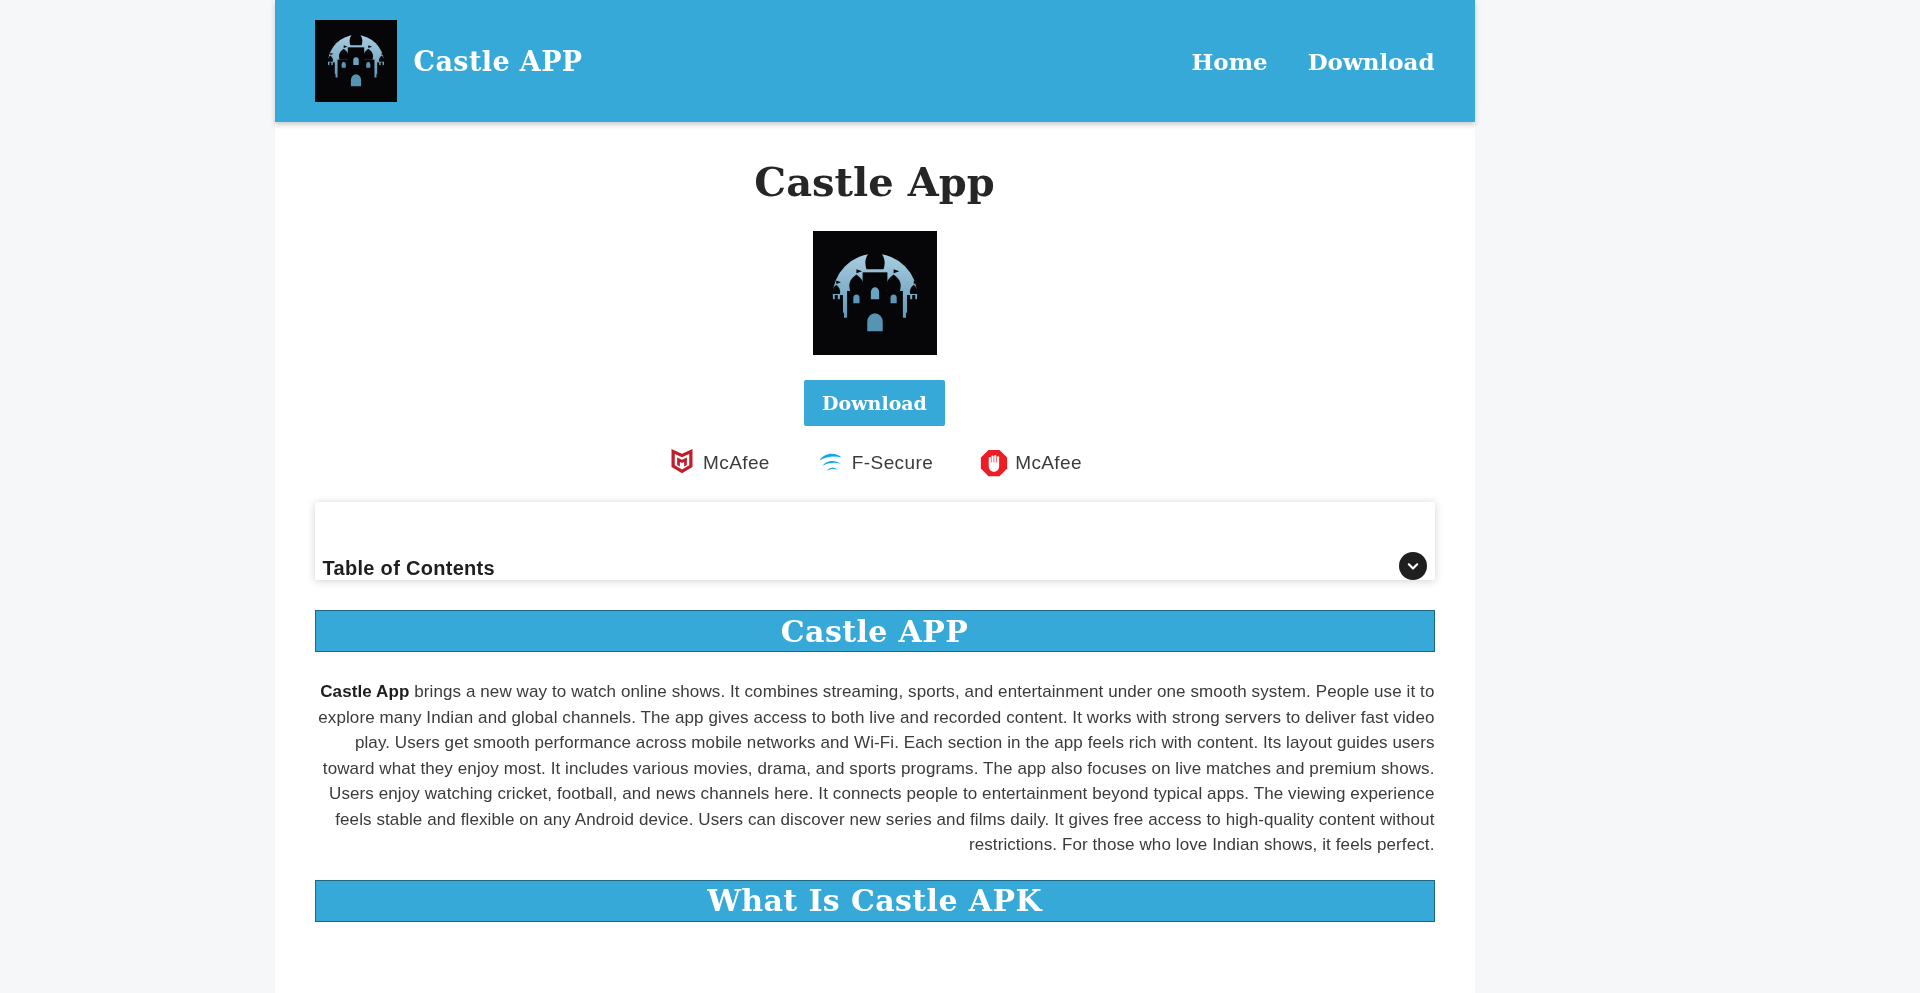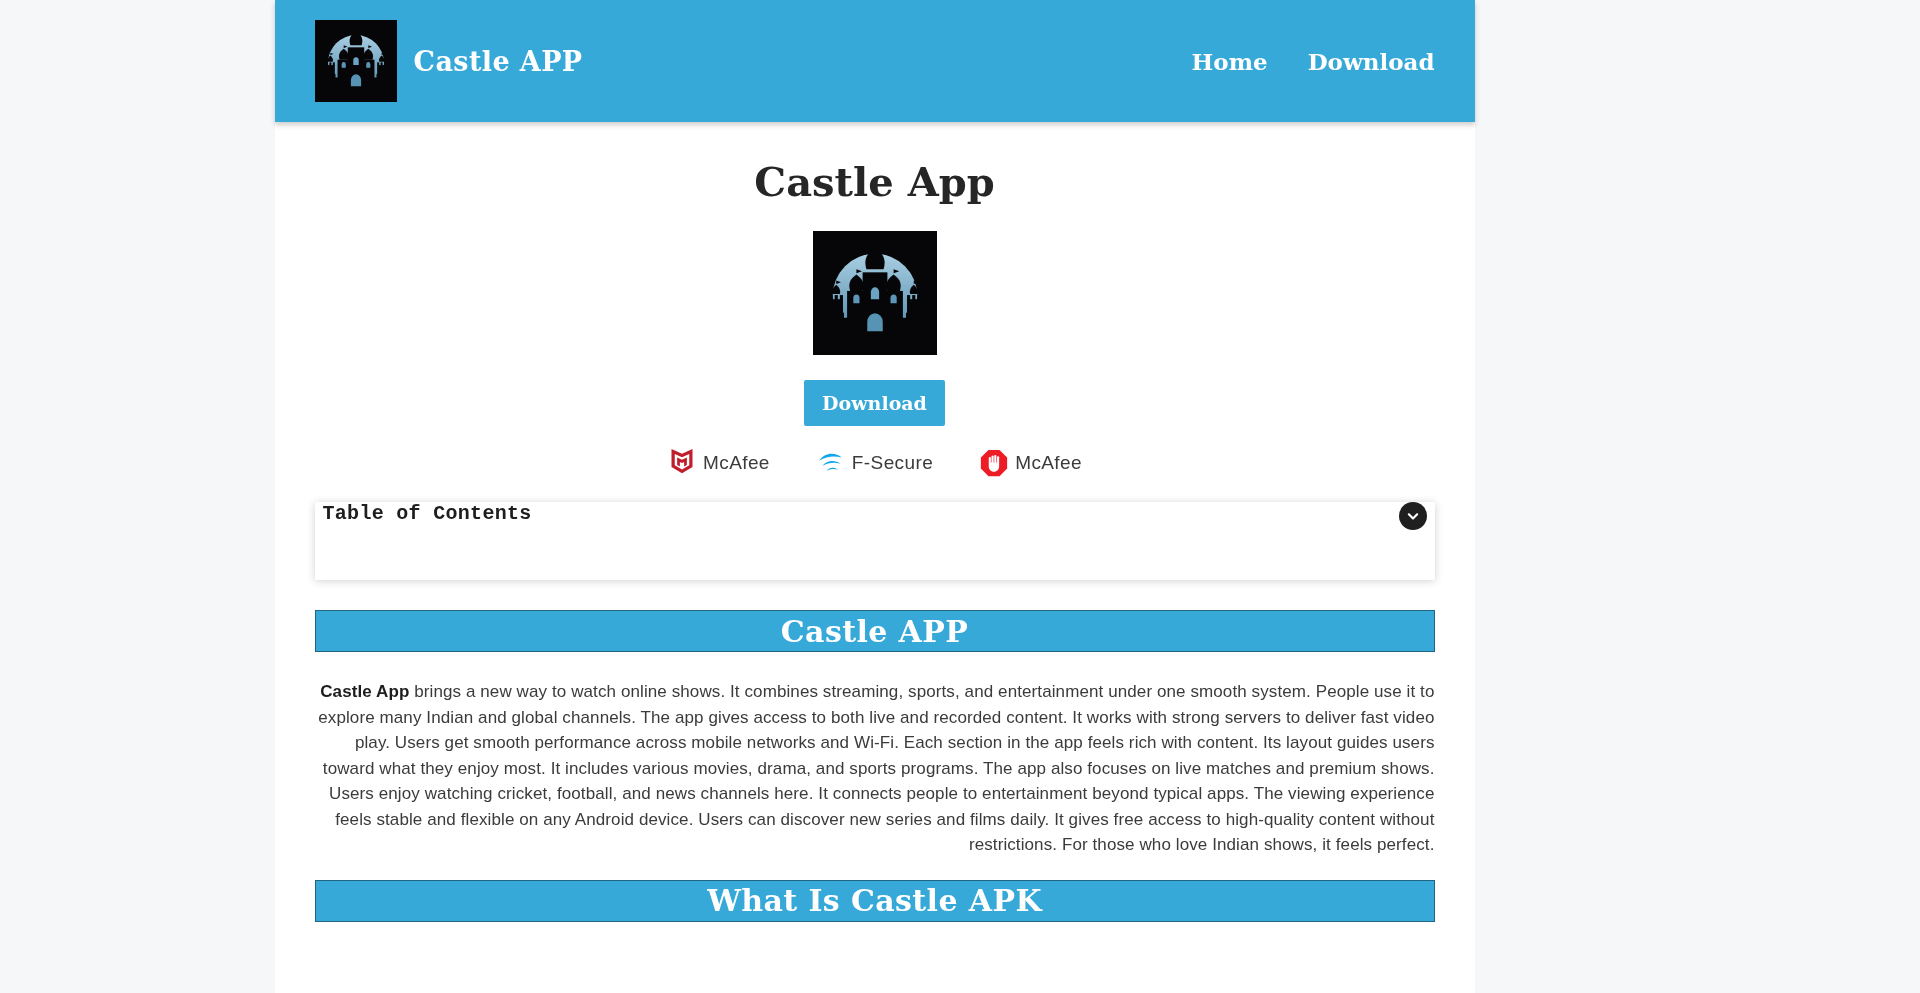--- a/index.html
+++ b/index.html
@@ -47,21 +47,21 @@
   }
   .badges { margin-top:22px; display:flex; justify-content:center; gap:46px; }
   .badge { display:flex; flex-direction:row; align-items:center; gap:6px; }
   .badge svg { width:30px; height:30px; display:block; }
   .badge-label { font-size:19px; color:#3b3b3b; letter-spacing:0.4px; }
 
   
   .toc {
     margin-top:24px; background:#ffffff; height:78px; border-radius:2px;
     box-shadow:0 1px 9px rgba(0,0,0,0.18);
-    display:flex; align-items:flex-start; padding:0 8px; cursor:pointer;font-family:Liberation Mono, monospace;
+    display:flex; align-items:flex-end; padding:0 8px; cursor:pointer;
   }
   .toc-title { font-size:20px; font-weight:700; color:#1e1e1e; letter-spacing:0.3px; }
   .toc-toggle {
     margin-left:auto; width:28px; height:28px; border-radius:50%;
     background:#1f1f1f; display:flex; align-items:center; justify-content:center;
     border:none; cursor:pointer;
   }
   .toc-toggle svg { width:20px; height:20px; display:block; }
 
   

